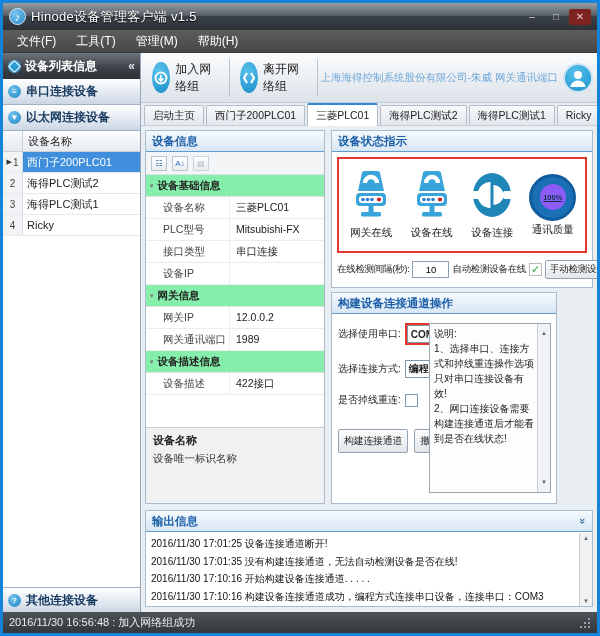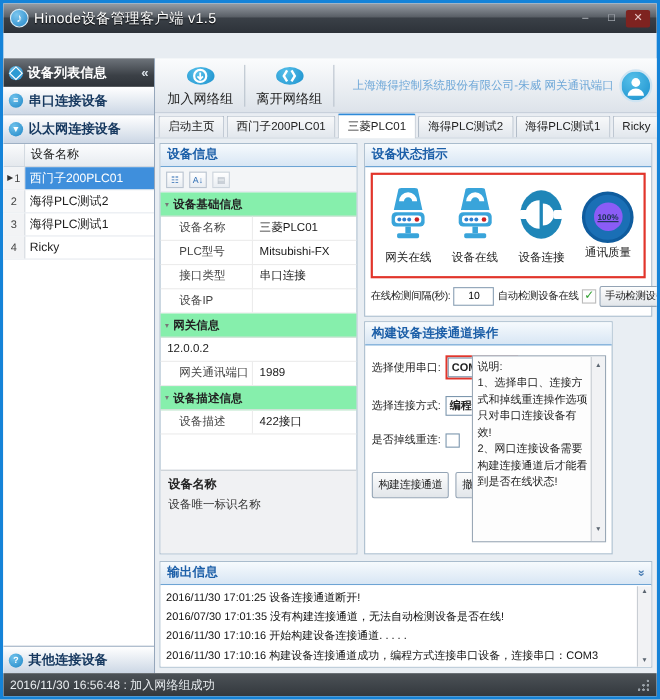--- a/index.html
+++ b/index.html
@@ -30,21 +30,21 @@
   .t-headcell{flex:1;background:linear-gradient(#fcfdfe,#e7ebf0);line-height:20px;padding-left:5px;color:#222;}
   .trow{display:flex;height:21px;border-bottom:1px solid #e6eaef;}
   .tnum{width:20px;background:#f2f3f5;border-right:1px solid #d6dbe1;color:#444;font-size:10px;display:flex;align-items:center;justify-content:center;gap:1px;}
   .tname{flex:1;line-height:20px;padding-left:4px;color:#222;white-space:nowrap;overflow:hidden;}
   .trow.sel .tname{background:#3f8fdc;color:#fff;}
   .marker{font-size:7px;color:#333;}
   .s-footer{height:25px;flex:0 0 25px;background:linear-gradient(#ffffff,#ccd7e5);border-top:1px solid #9fb0c4;display:flex;align-items:center;gap:5px;padding:0 5px;font-size:12px;color:#16385f;font-weight:bold;margin-top:auto;}
   
   .main{position:absolute;left:138px;top:0;right:0;bottom:0;}
   .toolbar{position:absolute;left:0;top:0;right:0;height:50px;background:linear-gradient(#fbfcfd,#dde3ea);border-bottom:1px solid #c2cbd6;display:flex;align-items:center;padding:0 4px;}
-  .toolbtn{display:flex;align-items:center;gap:5px;padding:3px 7px;height:40px;border-radius:3px;flex-direction:column;}
+  .toolbtn{display:flex;align-items:center;gap:5px;padding:3px 7px;height:40px;border-radius:3px;}
   .tool-ico{width:25px;height:31px;border-radius:50%;background:radial-gradient(circle at 38% 28%,#56c0ea,#1b90cd);display:flex;align-items:center;justify-content:center;}
   .toolbtn span.lbl{font-size:12px;color:#222;}
   .tsep{width:1px;height:38px;background:#b9c2cd;margin:0 3px;}
   .user-info{margin-left:auto;font-size:10.5px;color:#6fa8d8;white-space:nowrap;}
   .avatar{width:30px;height:30px;border-radius:50%;background:radial-gradient(circle at 38% 28%,#55c0ea,#1b90cd);margin:0 0 0 5px;flex:0 0 30px;display:flex;align-items:center;justify-content:center;border:2px solid #cfe4f2;}
   
   .tabstrip{position:absolute;left:0;top:50px;right:0;height:23px;background:#e9edf2;display:flex;align-items:flex-end;padding-left:3px;gap:2px;border-bottom:1px solid #c6cfd9;}
   .tab{height:20px;line-height:19px;padding:0 8px;font-size:10.5px;color:#222;background:linear-gradient(#f8f9fa,#e2e7ed);border:1px solid #b3bdc9;border-bottom:none;border-radius:2px 2px 0 0;white-space:nowrap;}
   .tab.active{background:#fff;border-top:2px solid #2f8ad8;height:23px;line-height:21px;margin-bottom:-1px;position:relative;z-index:2;}
   
@@ -108,20 +108,26 @@
   <div class="titlebar">
     <span class="app-icon">♪</span>
     <span class="title-text">Hinode设备管理客户端 v1.5</span>
     <div class="win-btns">
       <span class="win-btn">–</span>
       <span class="win-btn">□</span>
       <span class="win-btn close">✕</span>
     </div>
   </div>
 
+  <div class="menubar" id="menubar">
+      <span class="menu-item">文件(F)</span>
+      <span class="menu-item">工具(T)</span>
+      <span class="menu-item">管理(M)</span>
+      <span class="menu-item">帮助(H)</span>
+    </div>
 
   <div class="bodyarea">
 
     <div class="sidebar">
       <div class="s-header">
         <svg class="mini-ico" width="13" height="13" viewBox="0 0 13 13">
             <rect x="2.5" y="2.5" width="8" height="8" transform="rotate(45 6.5 6.5)" fill="#2b9bd4" stroke="#fff" stroke-width="1"></rect>
           </svg>
         <span>设备列表信息</span>
         <span class="s-collapse">«</span>
@@ -244,20 +250,21 @@
               </div>
               <div class="prow">
                 <span class="pname">设备IP</span>
                 <span class="pval"></span>
               </div>
               <div class="pcat">
                 <span class="tri">▾</span>
                 <span>网关信息</span>
               </div>
               <div class="prow">
+                <span class="pname">网关IP</span>
                 <span class="pval">12.0.0.2</span>
               </div>
               <div class="prow">
                 <span class="pname">网关通讯端口</span>
                 <span class="pval">1989</span>
               </div>
               <div class="pcat">
                 <span class="tri">▾</span>
                 <span>设备描述信息</span>
               </div>
@@ -376,21 +383,21 @@
           </div>
         </div>
 
         <div class="panel" style="left:4px;right:4px;top:384px;height:97px;width:448px;">
           <div class="phead">
             <span>输出信息</span>
             <span class="out-chevron">»</span>
           </div>
           <div class="out-logs" id="loglines">
               <div class="log-line">2016/11/30 17:01:25 设备连接通道断开!</div>
-              <div class="log-line">2016/07/30 17:01:35 没有构建连接通道，无法自动检测设备是否在线!</div>
+              <div class="log-line">2016/11/30 17:01:35 没有构建连接通道，无法自动检测设备是否在线!</div>
               <div class="log-line">2016/11/30 17:10:16 开始构建设备连接通道. . . . .</div>
               <div class="log-line">2016/11/30 17:10:16 构建设备连接通道成功，编程方式连接串口设备，连接串口：COM3</div>
             </div>
           <div class="scrollstrip" style="top:22px;">
             <span>▲</span>
             <span>▼</span>
           </div>
         </div>
 
       </div>

